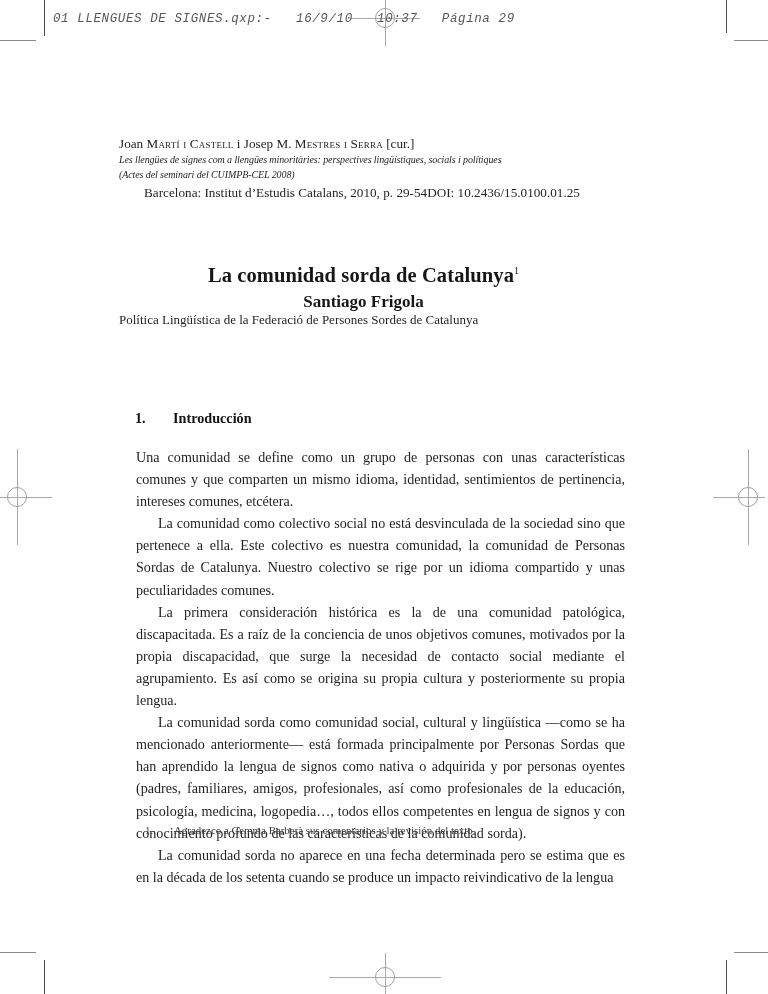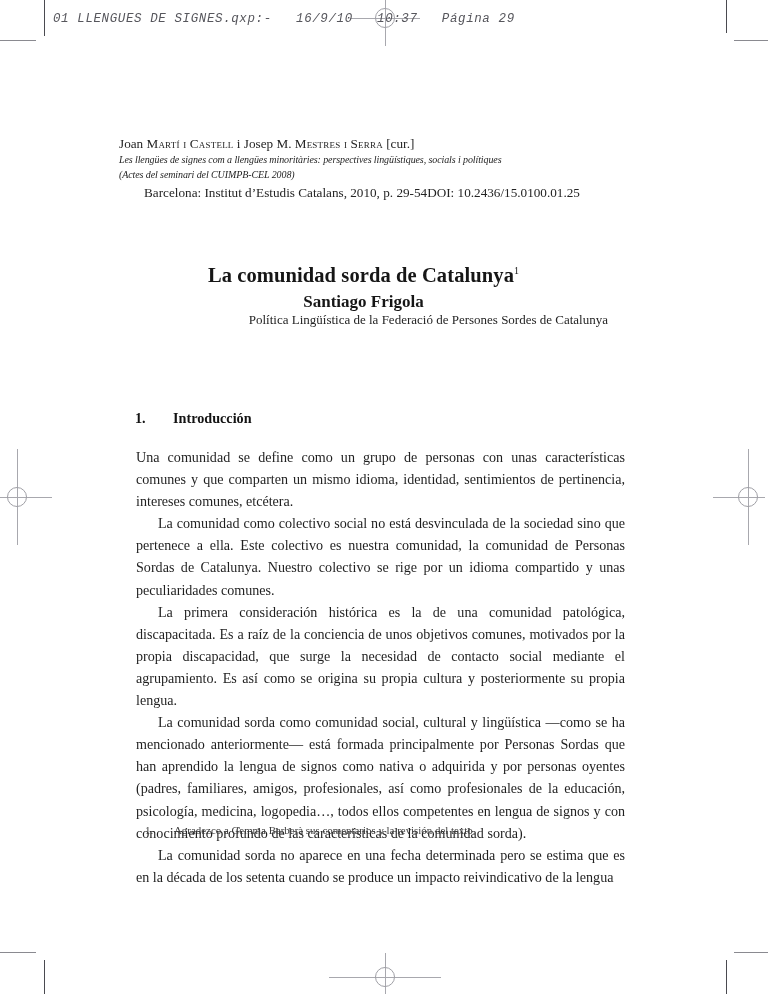--- a/index.html
+++ b/index.html
@@ -157,21 +157,21 @@
     text-align: center;
     font-size: 17px;
     font-weight: bold;
     color: #161616;
   }
   .affiliation {
     position: absolute;
     top: 312px;
     left: 0;
     width: 489px;
-    text-align: right;
+    text-align: left;
     font-size: 13px;
     color: #242424;
   }
 
   
   .section-head {
     position: absolute;
     top: 410px;
     left: 16px;
     width: 489px;

